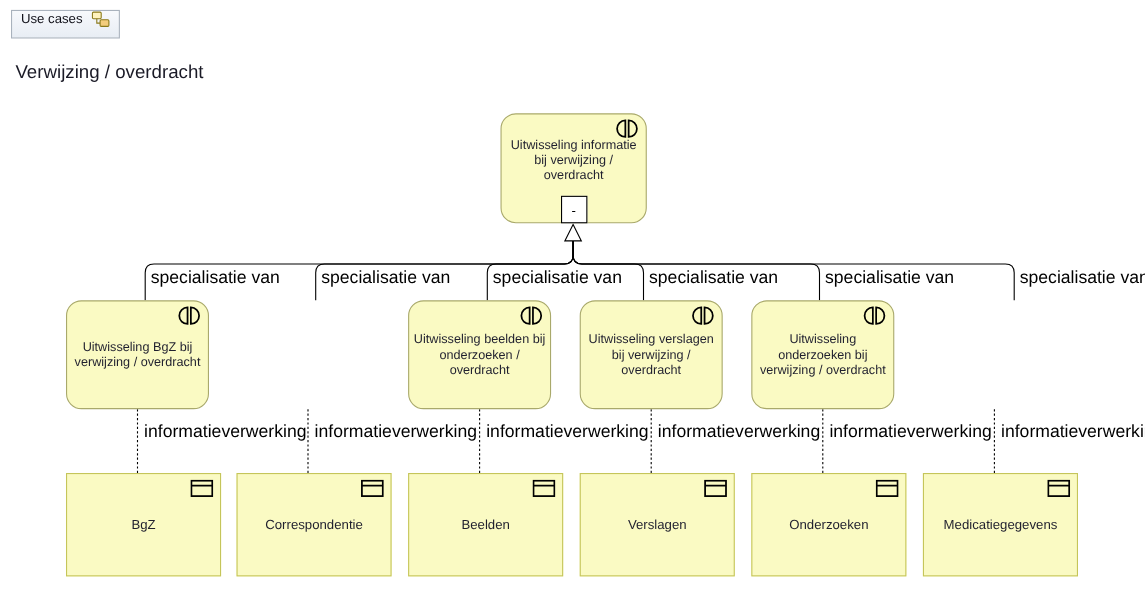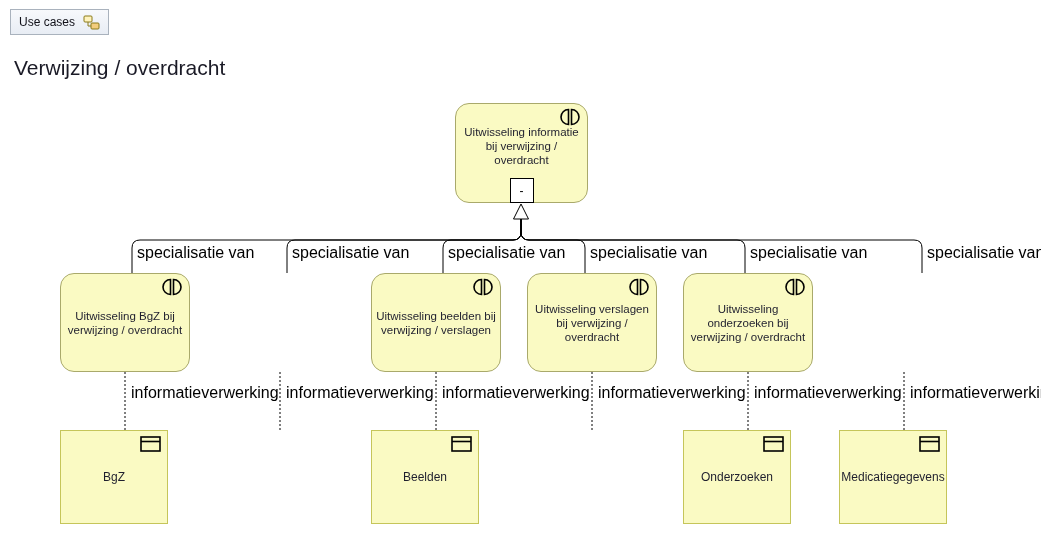--- a/index.html
+++ b/index.html
@@ -3,44 +3,44 @@
 <meta charset="utf-8">
 <style>
   html,body{margin:0;padding:0;background:#ffffff;}
   #app{
     position:relative;width:1041px;height:537px;background:#ffffff;
     font-family:"Liberation Sans","DejaVu Sans",sans-serif;overflow:hidden;
   }
   
   .uc-button{
     position:absolute;left:10px;top:9px;height:26px;padding:0 8px;
-    display:flex;align-items:center;gap:8px;
+    display:flex;align-items:flex-start;gap:8px;
     background:linear-gradient(#f7f9fc,#e8edf4);
     border:1px solid #a9b2bd;font-size:12px;color:#101018;cursor:pointer;
   }
   .uc-button .btn-icon{display:flex;align-items:center;}
   
   .page-title{
-    position:absolute;left:14px;top:56px;font-size:21px;color:#1a1a26;
+    position:absolute;left:14px;top:56px;font-size:17px;color:#1a1a26;
   }
   
   .uc{
     position:absolute;top:273px;width:130px;height:99px;box-sizing:border-box;
     background:var(--usecase-fill,#fafac3);
     border:1.2px solid var(--usecase-border,#a9a96b);
     border-radius:14px;
     display:flex;align-items:center;justify-content:center;text-align:center;
     font-size:11.5px;line-height:14px;color:#1f1f2e;padding:4px 3px;
   }
   .uc.parent{left:455px;top:103px;width:133px;height:100px;}
   .corner-icon{position:absolute;top:4px;right:6px;line-height:0;}
   .obj .corner-icon{top:5px;right:6px;}
   
   .obj{
-    position:absolute;top:430px;width:108px;height:94px;box-sizing:border-box;
+    position:absolute;top:430px;width:141px;height:94px;box-sizing:border-box;
     background:var(--usecase-fill,#fafac3);
     border:1.2px solid var(--object-border,#c5c55a);
     display:flex;align-items:center;justify-content:center;text-align:center;
     font-size:12px;color:#1f1f2e;
   }
   
   .expander{
     position:absolute;left:50%;bottom:-1px;transform:translateX(-50%);
     width:24px;height:25px;background:#ffffff;border:1px solid #000000;
     display:flex;align-items:center;justify-content:center;
@@ -121,21 +121,21 @@
           <path d="M9.5 1.5 A 7.5 7.5 0 0 0 9.5 16.5 Z" fill="none" stroke="#000" stroke-width="1.6"></path>
           <path d="M12.5 1.5 A 7.5 7.5 0 0 1 12.5 16.5 Z" fill="none" stroke="#000" stroke-width="1.6"></path>
         </svg></span>
     <div>Uitwisseling BgZ bij verwijzing / overdracht</div>
   </div>
   <div class="uc" style="left:371px">
     <span class="corner-icon"><svg width="22" height="18" viewBox="0 0 22 18">
           <path d="M9.5 1.5 A 7.5 7.5 0 0 0 9.5 16.5 Z" fill="none" stroke="#000" stroke-width="1.6"></path>
           <path d="M12.5 1.5 A 7.5 7.5 0 0 1 12.5 16.5 Z" fill="none" stroke="#000" stroke-width="1.6"></path>
         </svg></span>
-    <div>Uitwisseling beelden bij verwijzing / verslagen</div>
+    <div>Uitwisseling beelden bij onderzoeken / overdracht</div>
   </div>
   <div class="uc" style="left:527px">
     <span class="corner-icon"><svg width="22" height="18" viewBox="0 0 22 18">
           <path d="M9.5 1.5 A 7.5 7.5 0 0 0 9.5 16.5 Z" fill="none" stroke="#000" stroke-width="1.6"></path>
           <path d="M12.5 1.5 A 7.5 7.5 0 0 1 12.5 16.5 Z" fill="none" stroke="#000" stroke-width="1.6"></path>
         </svg></span>
     <div>Uitwisseling verslagen bij verwijzing / overdracht</div>
   </div>
   <div class="uc" style="left:683px">
     <span class="corner-icon"><svg width="22" height="18" viewBox="0 0 22 18">
@@ -145,26 +145,40 @@
     <div>Uitwisseling onderzoeken bij verwijzing / overdracht</div>
   </div>
 
   <div class="obj" style="left:60px">
     <span class="corner-icon"><svg width="21" height="16" viewBox="0 0 21 16">
           <rect x="1" y="1" width="19" height="14" fill="none" stroke="#000" stroke-width="1.6"></rect>
           <line x1="1" y1="5.5" x2="20" y2="5.5" stroke="#000" stroke-width="1.6"></line>
         </svg></span>
     <div>BgZ</div>
   </div>
+  <div class="obj" style="left:215px">
+    <span class="corner-icon"><svg width="21" height="16" viewBox="0 0 21 16">
+          <rect x="1" y="1" width="19" height="14" fill="none" stroke="#000" stroke-width="1.6"></rect>
+          <line x1="1" y1="5.5" x2="20" y2="5.5" stroke="#000" stroke-width="1.6"></line>
+        </svg></span>
+    <div>Correspondentie</div>
+  </div>
   <div class="obj" style="left:371px">
     <span class="corner-icon"><svg width="21" height="16" viewBox="0 0 21 16">
           <rect x="1" y="1" width="19" height="14" fill="none" stroke="#000" stroke-width="1.6"></rect>
           <line x1="1" y1="5.5" x2="20" y2="5.5" stroke="#000" stroke-width="1.6"></line>
         </svg></span>
     <div>Beelden</div>
+  </div>
+  <div class="obj" style="left:527px">
+    <span class="corner-icon"><svg width="21" height="16" viewBox="0 0 21 16">
+          <rect x="1" y="1" width="19" height="14" fill="none" stroke="#000" stroke-width="1.6"></rect>
+          <line x1="1" y1="5.5" x2="20" y2="5.5" stroke="#000" stroke-width="1.6"></line>
+        </svg></span>
+    <div>Verslagen</div>
   </div>
   <div class="obj" style="left:839px">
     <span class="corner-icon"><svg width="21" height="16" viewBox="0 0 21 16">
           <rect x="1" y="1" width="19" height="14" fill="none" stroke="#000" stroke-width="1.6"></rect>
           <line x1="1" y1="5.5" x2="20" y2="5.5" stroke="#000" stroke-width="1.6"></line>
         </svg></span>
     <div>Medicatiegegevens</div>
   </div>
   <div class="obj" style="left:683px">
     <span class="corner-icon"><svg width="21" height="16" viewBox="0 0 21 16">

